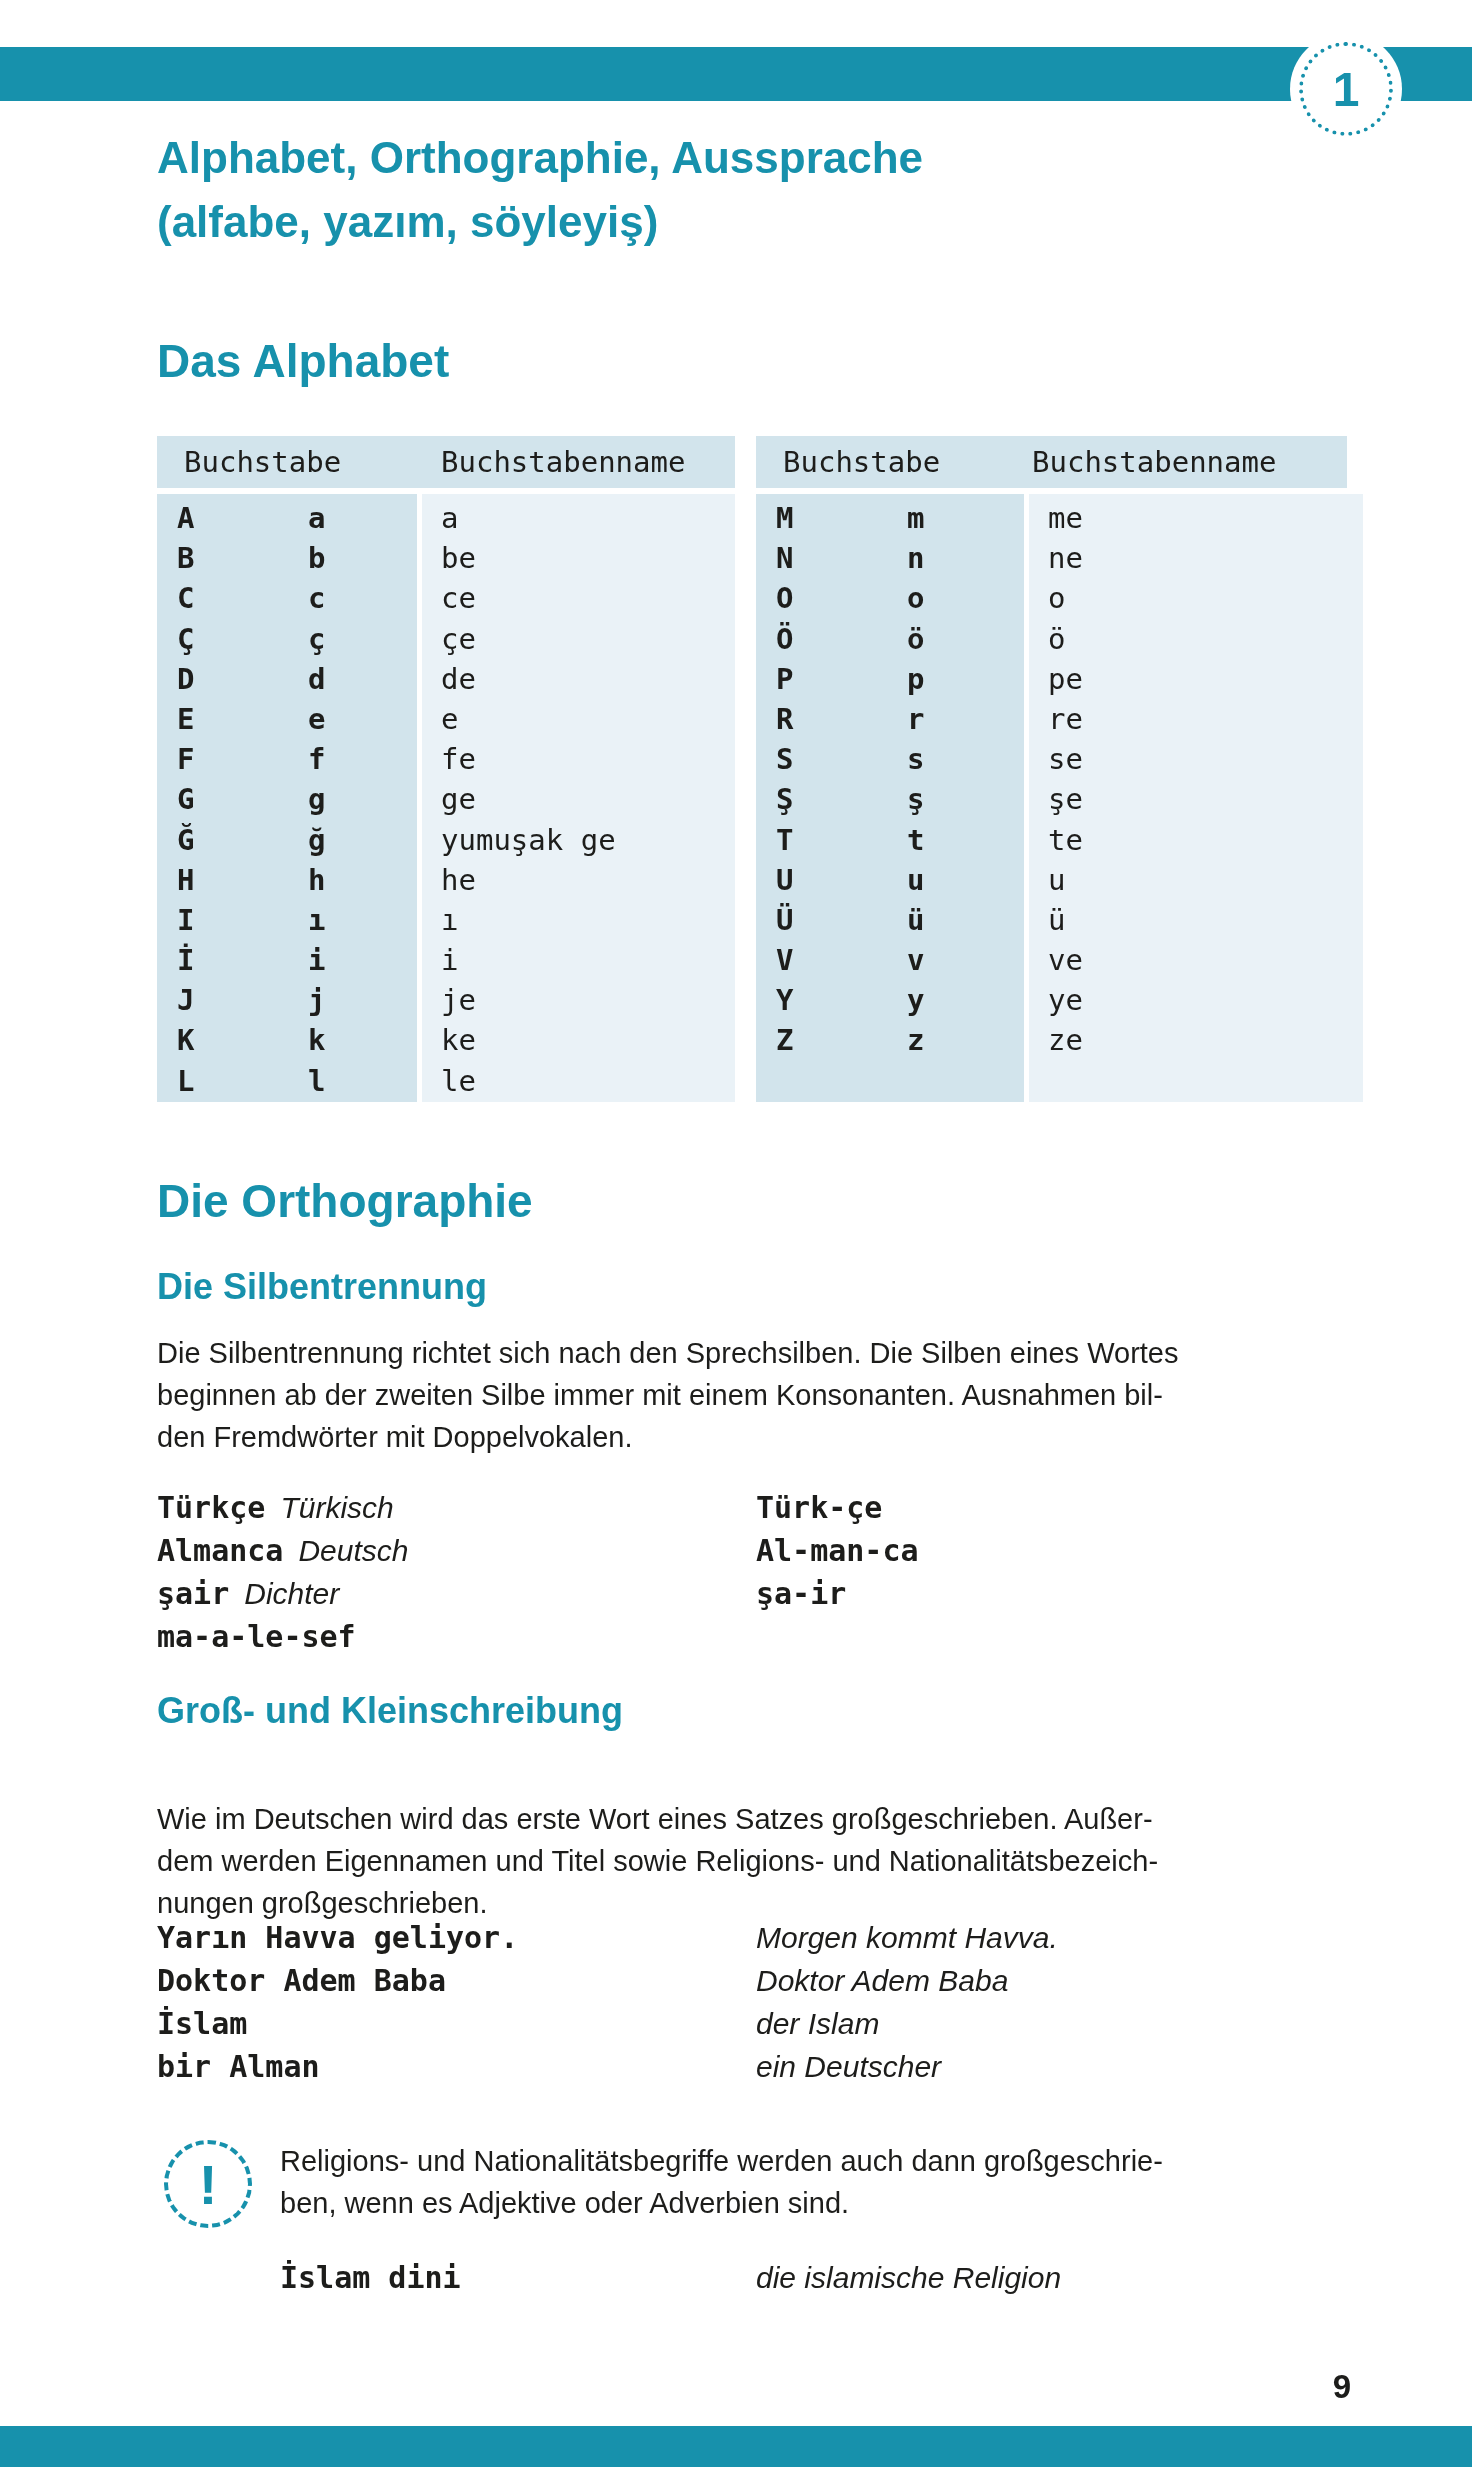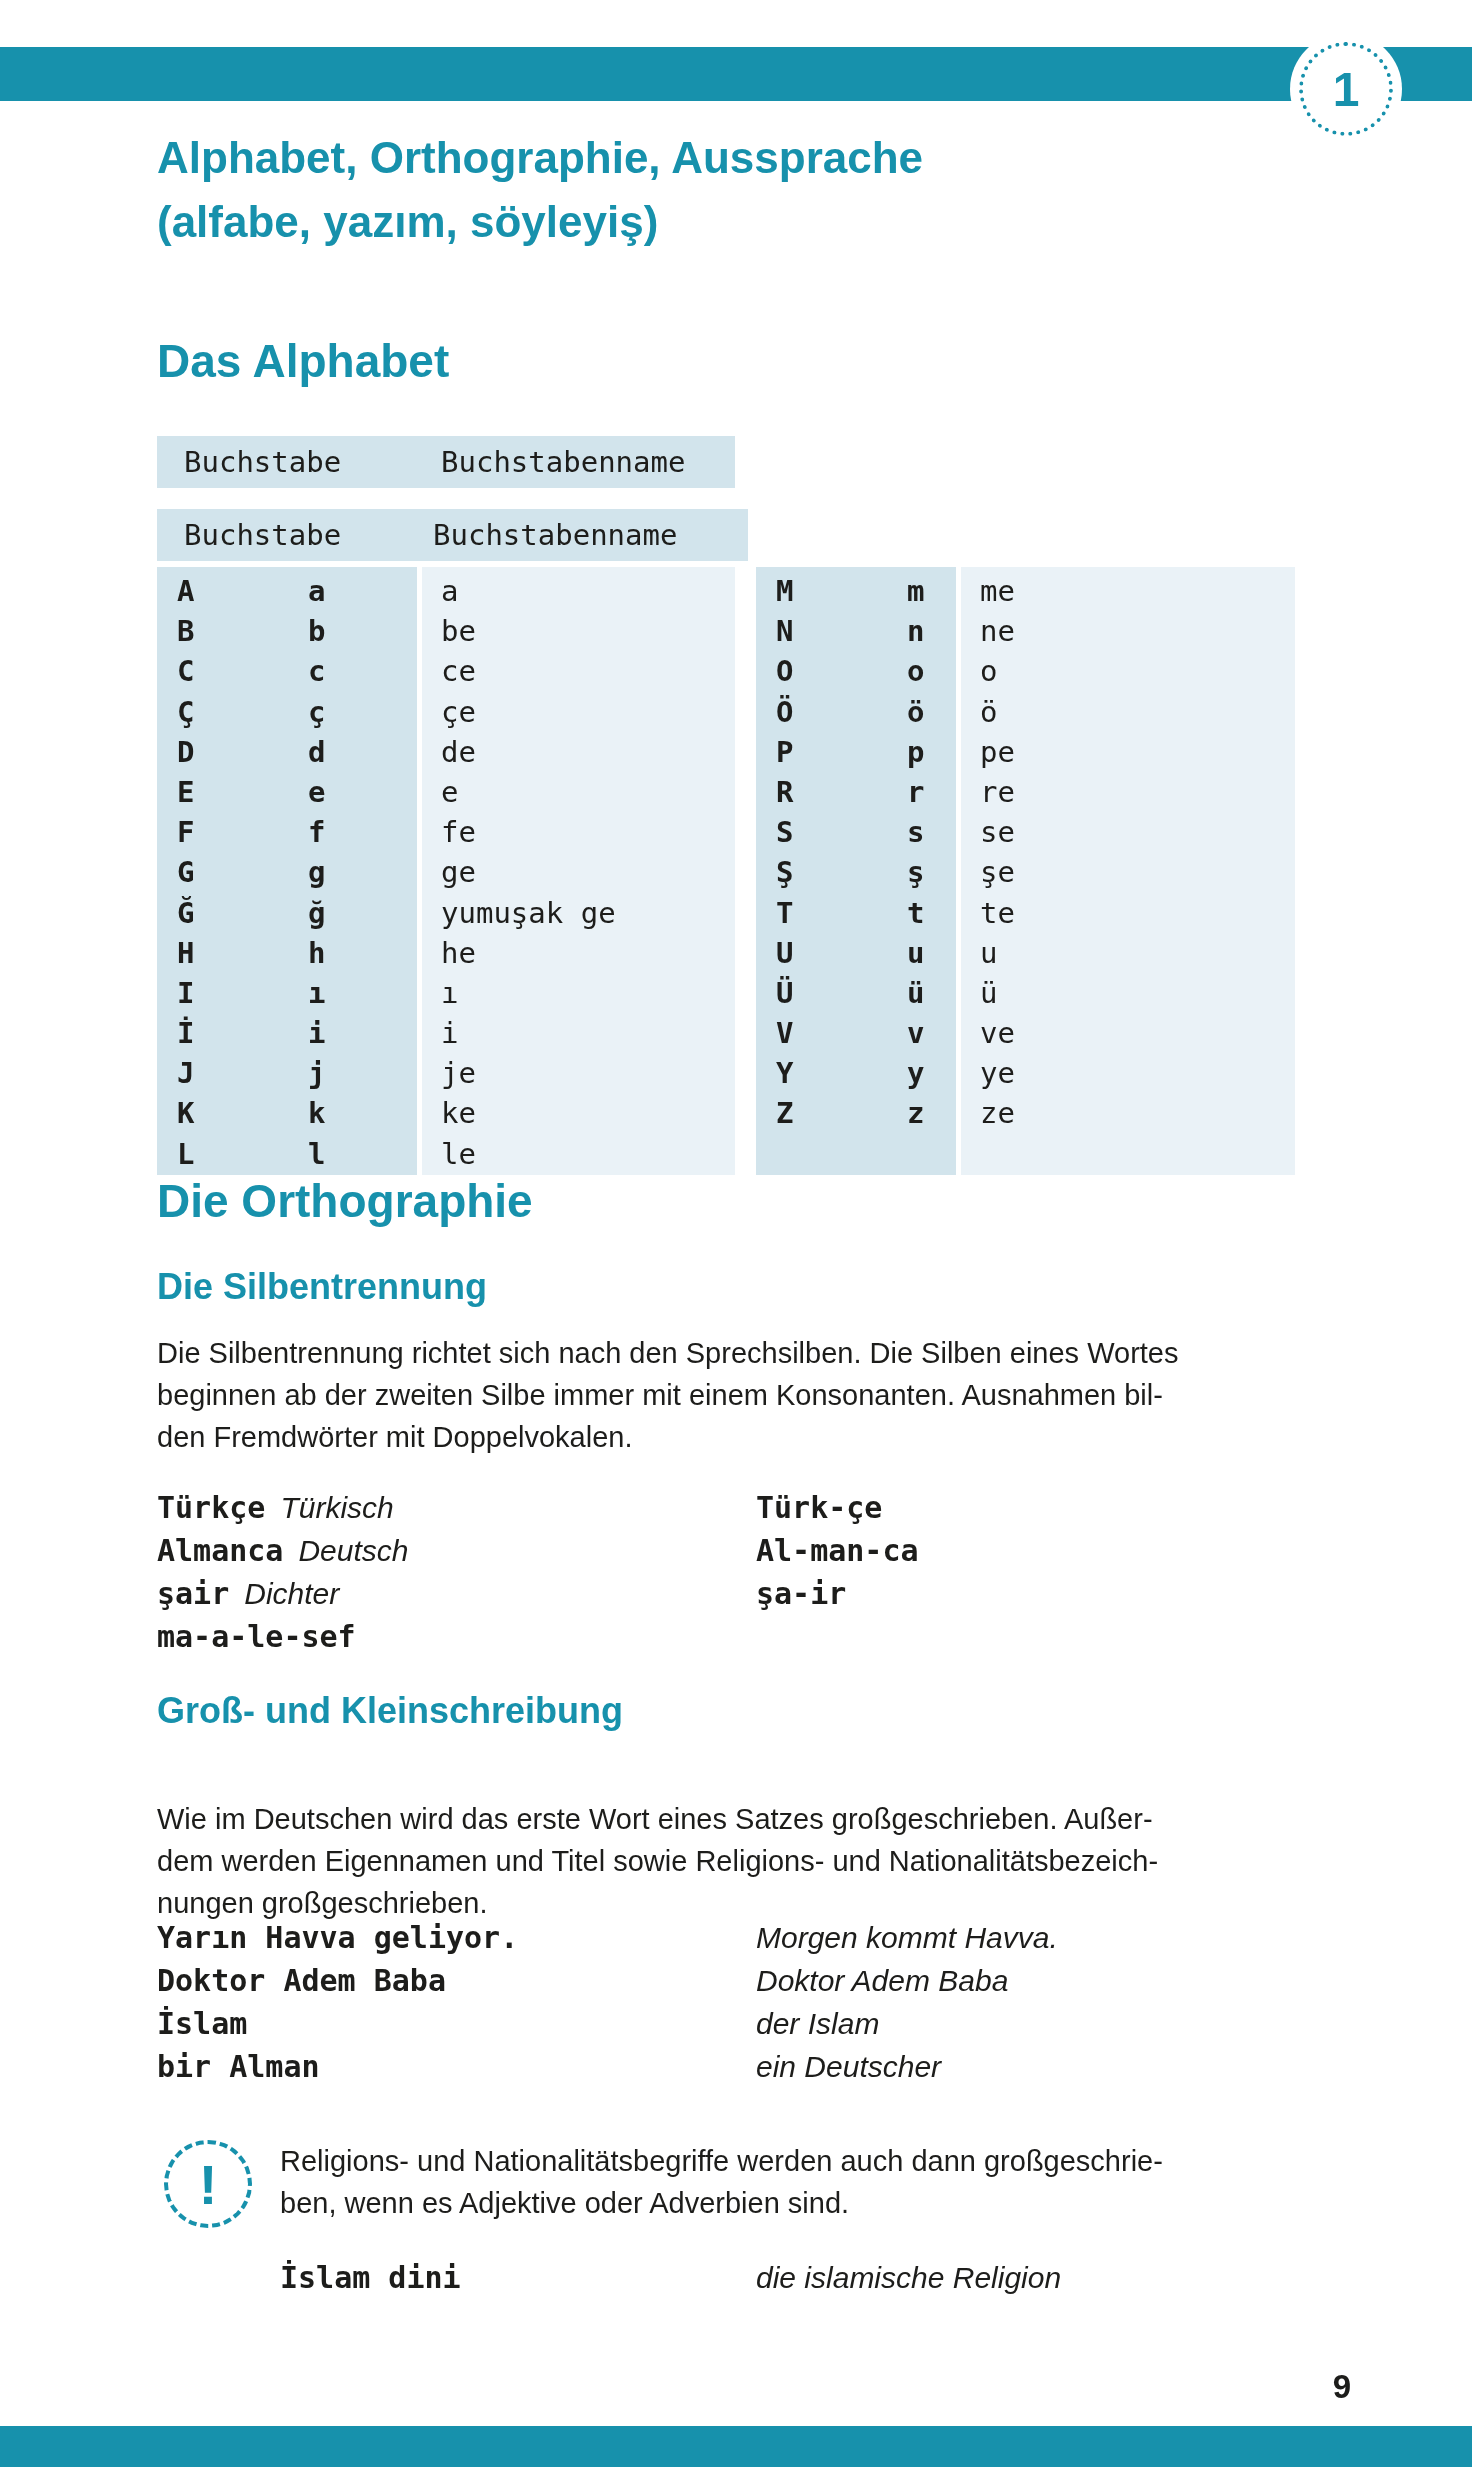--- a/index.html
+++ b/index.html
@@ -30,34 +30,34 @@
   #h-silbentrennung { top:1266px; }
   #h-gross { top:1690px; }
 
   .para { position:absolute; left:157px; width:1210px; font-size:29px; line-height:42px; color:#1d1d1b; }
   #para-silben { top:1332px; }
   #para-gross { top:1762px;margin-top:36px; }
   .para-line { display:block; white-space:nowrap; }
 
   
   .alpha-table { position:absolute; left:157px; top:436px; width:1190px; font-family:"DejaVu Sans Mono", monospace; font-size:29px; color:#1d1d1b; }
-  .t-header { display:flex; gap:21px;flex-direction:column; }
+  .t-header { display:flex; gap:21px; }
   .hhalf { height:52px; background:var(--table-letter-bg,#d2e4ec); display:flex; align-items:center; }
   .hhalf.left { width:578px; }
   .hhalf.right { width:591px; }
   .hhalf .h1 { display:inline-block; padding-left:27px; }
   .hhalf.left .h1 { width:284px; }
   .hhalf.right .h1 { width:276px; }
   .t-body { display:flex; gap:21px; margin-top:6px; }
   .bhalf { display:flex; gap:5px; }
   .letter-col { height:608px; background:var(--table-letter-bg,#d2e4ec); padding-top:4px; }
   .name-col { height:608px; background:var(--table-name-bg,#eaf2f7); padding-top:4px; }
   .bhalf.left .letter-col { width:260px; }
   .bhalf.left .name-col { width:313px; }
-  .bhalf.right .letter-col { width:200px; }
+  .bhalf.right .letter-col { width:268px; }
   .bhalf.right .name-col { width:334px; }
   .letter-row { height:40.2px; line-height:40.2px; padding-left:20px; font-weight:bold; white-space:nowrap; }
   .letter-row .up { display:inline-block; width:131px; }
   .name-row { height:40.2px; line-height:40.2px; padding-left:19px; white-space:nowrap; }
 
   
   .examples { position:absolute; left:157px; width:1210px; font-size:30px; line-height:43px; }
   #ex-silben { top:1486px; }
   #ex-gross { top:1916px; }
   .ex-row { display:flex; }

